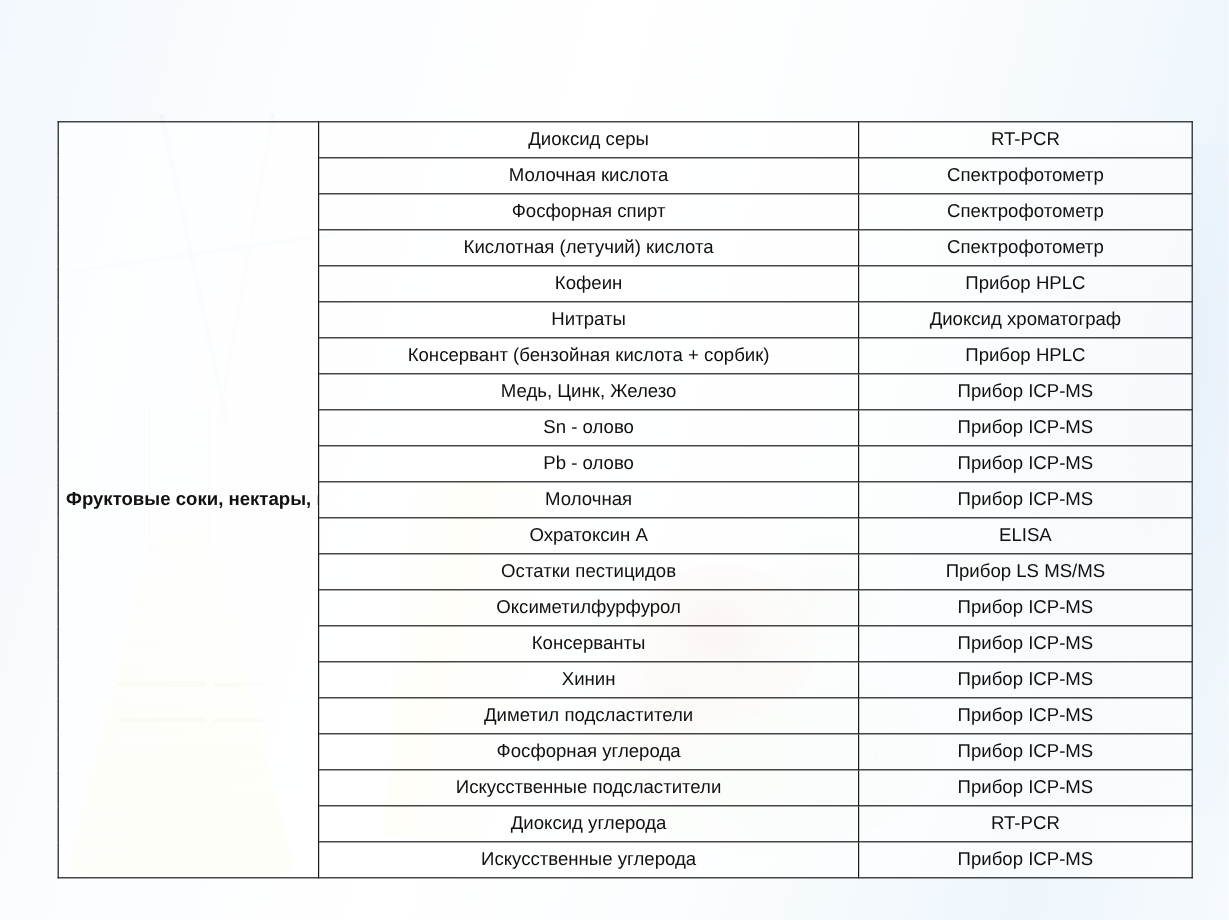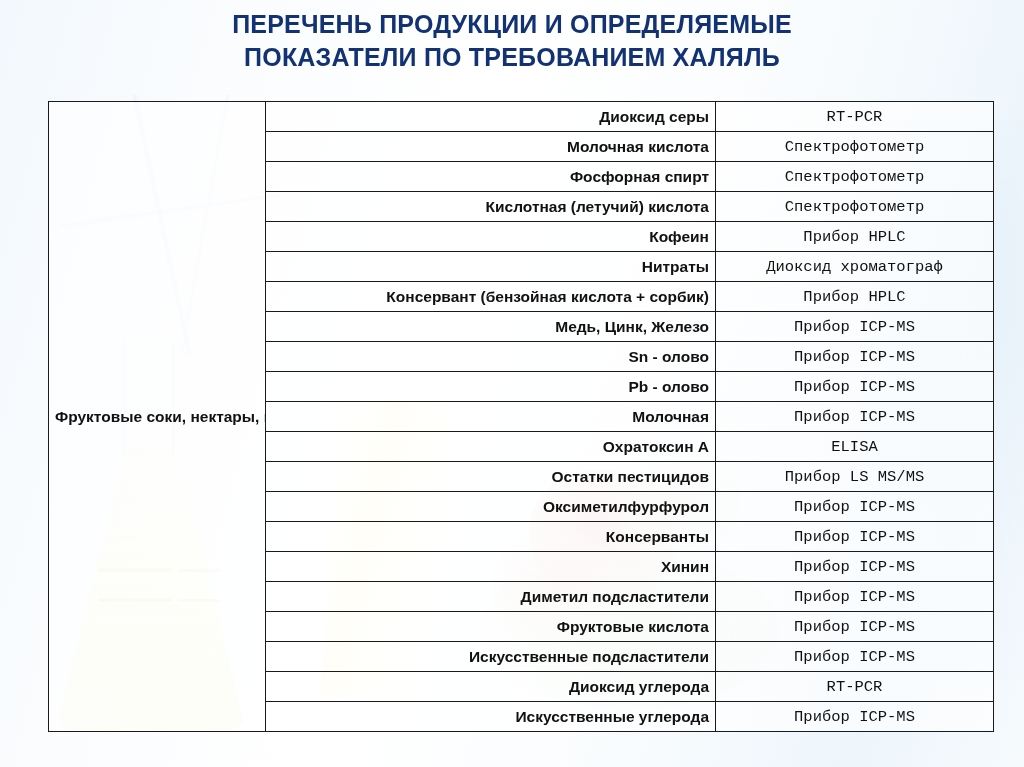--- a/index.html
+++ b/index.html
@@ -201,28 +201,26 @@
     text-align: center;
     font-weight: bold;
     font-size: 15px;
     line-height: 26px;
     white-space: normal;
     padding: 0 8px;
     background: rgba(255,255,255,.35);
   }
   td.param {
     width: 437px;
-    text-align: right;
+    text-align: center;
     padding-left: 9px;
-    font-weight: bold;
   }
   td.method {
     width: 265px;
     text-align: center;
-    font-family: Liberation Mono, monospace;
   }
 </style>
 </head>
 <body>
 
 <div id="slide">
 
   <div class="wm" id="wm-streaks"></div>
 
   <div class="wm" id="wm-flask">
@@ -238,24 +236,20 @@
 
   <div class="wm" id="wm-plate">
     <div class="plate"></div>
     <div class="food-a"></div>
     <div class="food-b"></div>
     <div class="food-c"></div>
   </div>
 
   <div class="wm" id="wm-right"></div>
 
-  <div id="title">
-    <span class="t-line">ПЕРЕЧЕНЬ ПРОДУКЦИИ И ОПРЕДЕЛЯЕМЫЕ</span>
-    <span class="t-line">ПОКАЗАТЕЛИ ПО ТРЕБОВАНИЕМ ХАЛЯЛЬ</span>
-  </div>
 
   <div id="table-wrap">
     <table class="halal">
       <tbody id="table-body">
           <tr>
             <td class="cat" rowspan="21">Фруктовые соки, нектары, консерванты и безалкогольные напитки</td>
             <td class="param">Диоксид серы</td>
             <td class="method">RT-PCR</td>
           </tr>
           <tr>
@@ -316,21 +310,21 @@
           </tr>
           <tr>
             <td class="param">Хинин</td>
             <td class="method">Прибор ICP-MS</td>
           </tr>
           <tr>
             <td class="param">Диметил подсластители</td>
             <td class="method">Прибор ICP-MS</td>
           </tr>
           <tr>
-            <td class="param">Фруктовые кислота</td>
+            <td class="param">Фосфорная углерода</td>
             <td class="method">Прибор ICP-MS</td>
           </tr>
           <tr>
             <td class="param">Искусственные подсластители</td>
             <td class="method">Прибор ICP-MS</td>
           </tr>
           <tr>
             <td class="param">Диоксид углерода</td>
             <td class="method">RT-PCR</td>
           </tr>

